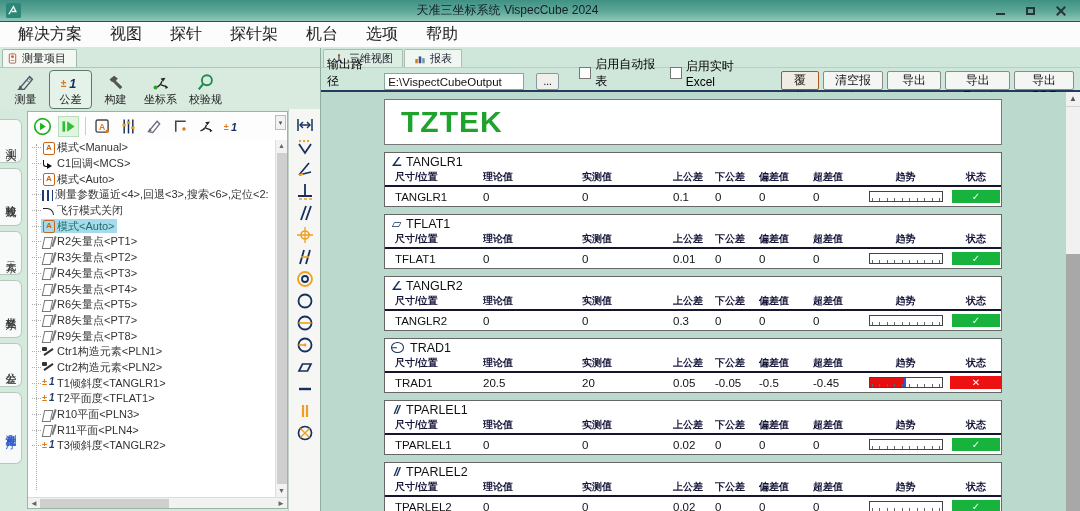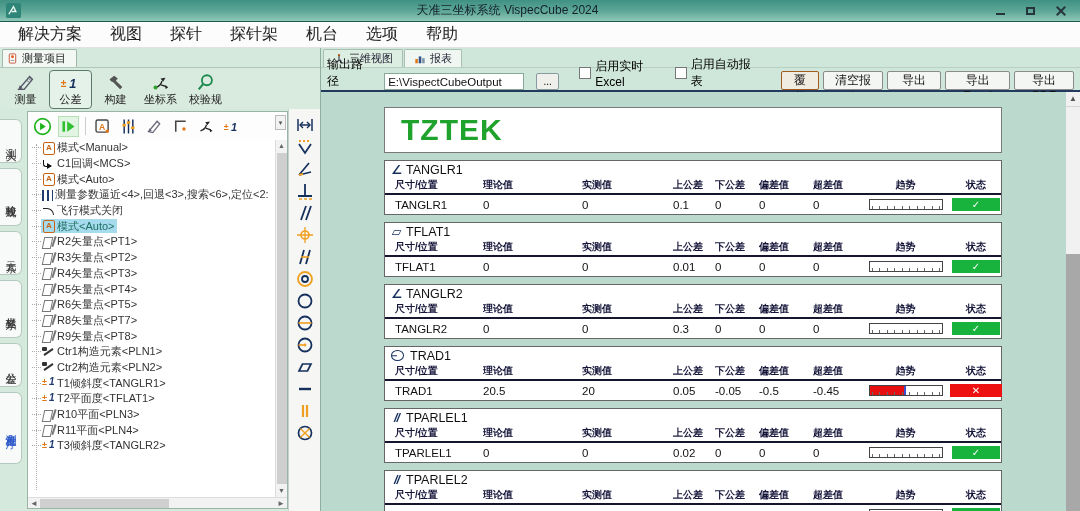--- a/index.html
+++ b/index.html
@@ -92,21 +92,21 @@
   .outinput{width:148px;height:17px;background:#fff;border:1px solid #8aa89a;font-size:11.5px;padding:0 3px;display:flex;align-items:center;color:#111;white-space:nowrap;overflow:hidden}
   .browse{width:24px;height:17px;font-size:10px;border:1px solid #8899a0;background:#efefec;border-radius:2px;cursor:pointer}
   .chk{display:flex;align-items:center;gap:4px;margin-left:8px;cursor:pointer}
   .ckbox{width:12px;height:12px;background:#fff;border:1px solid #777;flex:none}
   .spacer{flex:1}
   .obtn{height:19px;font-size:12px;border:1px solid #8a8a8a;background:#f4f6f3;border-radius:2px;padding:0 7px;margin-left:4px;color:#111;cursor:pointer}
   .obtn.accent{border:1.5px solid #a35a1e;background:#f1ece2;margin-left:0}
 
   .report{flex:1;background:#bcd9cd;position:relative;overflow:hidden}
   .report-inner{margin-left:63px;width:618px}
-  .logobox{margin-top:15px;height:46px;background:#fff;border:1px solid #7a7a7a;display:flex;align-items:center;padding-left:16px}
+  .logobox{margin-top:7px;height:46px;background:#fff;border:1px solid #7a7a7a;display:flex;align-items:center;padding-left:16px}
   .logo{font-size:30px;font-weight:bold;color:#1fa32c;letter-spacing:1px}
   .section{margin-top:7px;background:#fff;border:1px solid #666}
   .sec-title{height:17px;display:flex;align-items:center;padding-left:5px;font-size:12.5px;color:#111;gap:3px}
   .ssym{display:inline-flex;min-width:13px;justify-content:center;color:#16305e;font-weight:bold}
   .ssym-parallelism{font-style:italic;letter-spacing:-1px}
   .ssym-runout{position:relative;width:11px;height:11px;border:1.5px solid #16305e;border-radius:50%;margin:0 3px 0 1px}
   .ssym-runout::before{content:"";position:absolute;left:-1px;top:50%;width:55%;height:1.5px;background:#16305e;transform:translateY(-50%)}
   .sec-head{display:flex;padding-left:10px;height:17px;border-bottom:2px solid #15152e;font-weight:bold;font-size:10px;color:#15153a}
   .sec-row{display:flex;padding-left:10px;height:19px;align-items:center;font-size:11.5px;color:#111}
   .hc,.vc{flex:none;overflow:hidden;white-space:nowrap}
@@ -561,25 +561,25 @@
             <span>报表</span>
           </div>
         </div>
       <div class="outbar">
         <span>输出路径</span>
         <span class="outinput">E:\VispectCubeOutput</span>
         <button class="browse">...</button>
         <span id="checks" style="display:flex">
             <span class="chk">
               <span class="ckbox"></span>
-              <span>启用实时Excel</span>
+              <span>启用自动报表</span>
             </span>
             <span class="chk">
               <span class="ckbox"></span>
-              <span>启用自动报表</span>
+              <span>启用实时Excel</span>
             </span>
           </span>
         <span class="spacer"></span>
         <span id="obuttons" style="display:flex;align-items:center">
             <button class="obtn accent">覆盖</button>
             <button class="obtn">清空报表</button>
             <button class="obtn">导出csv</button>
             <button class="obtn">导出Excel</button>
             <button class="obtn">导出PDF</button>
           </span>

